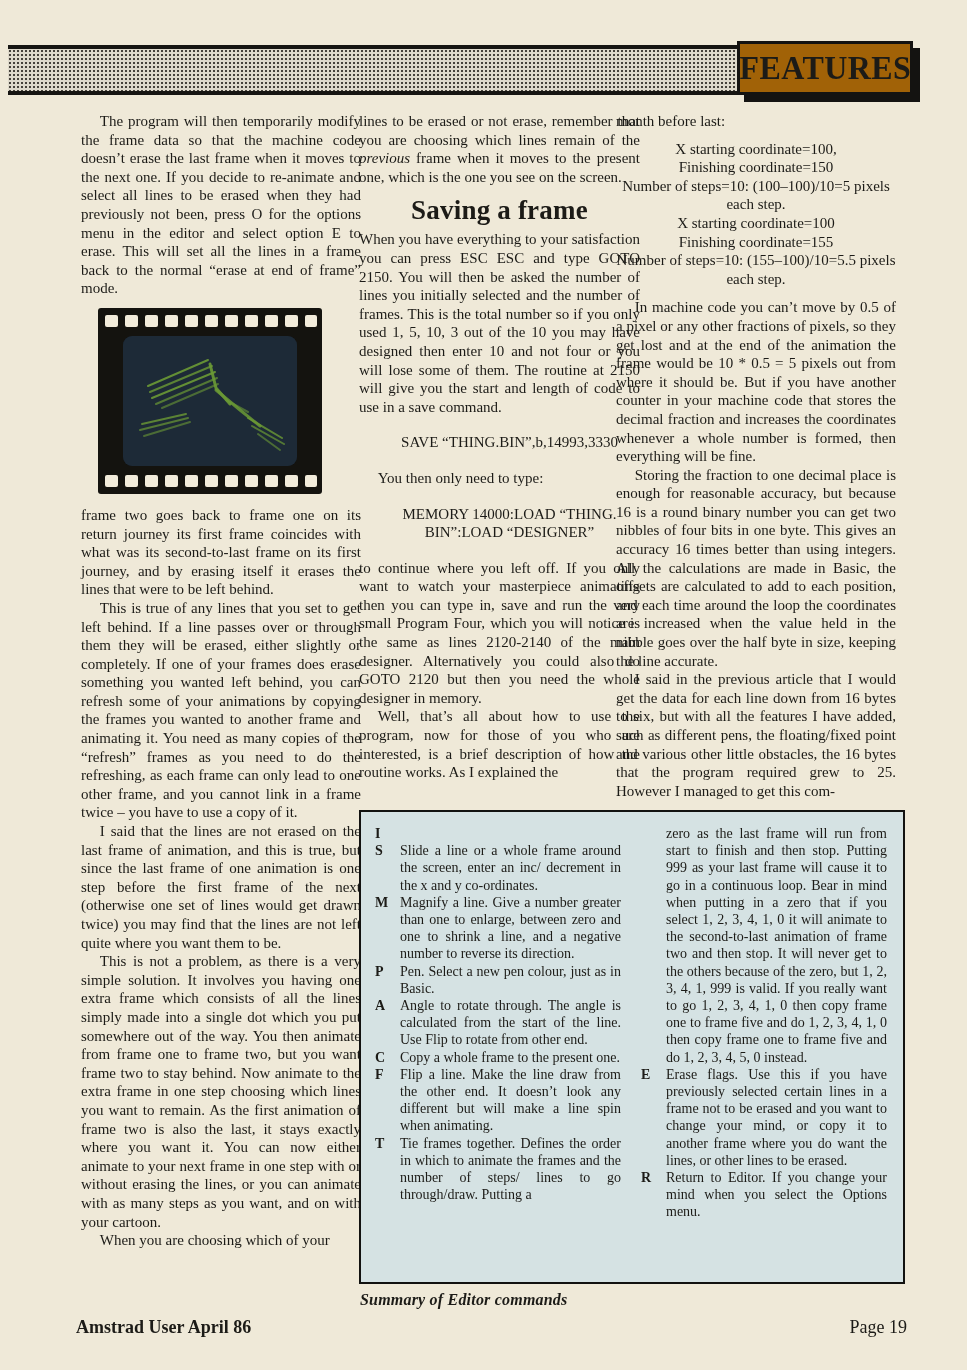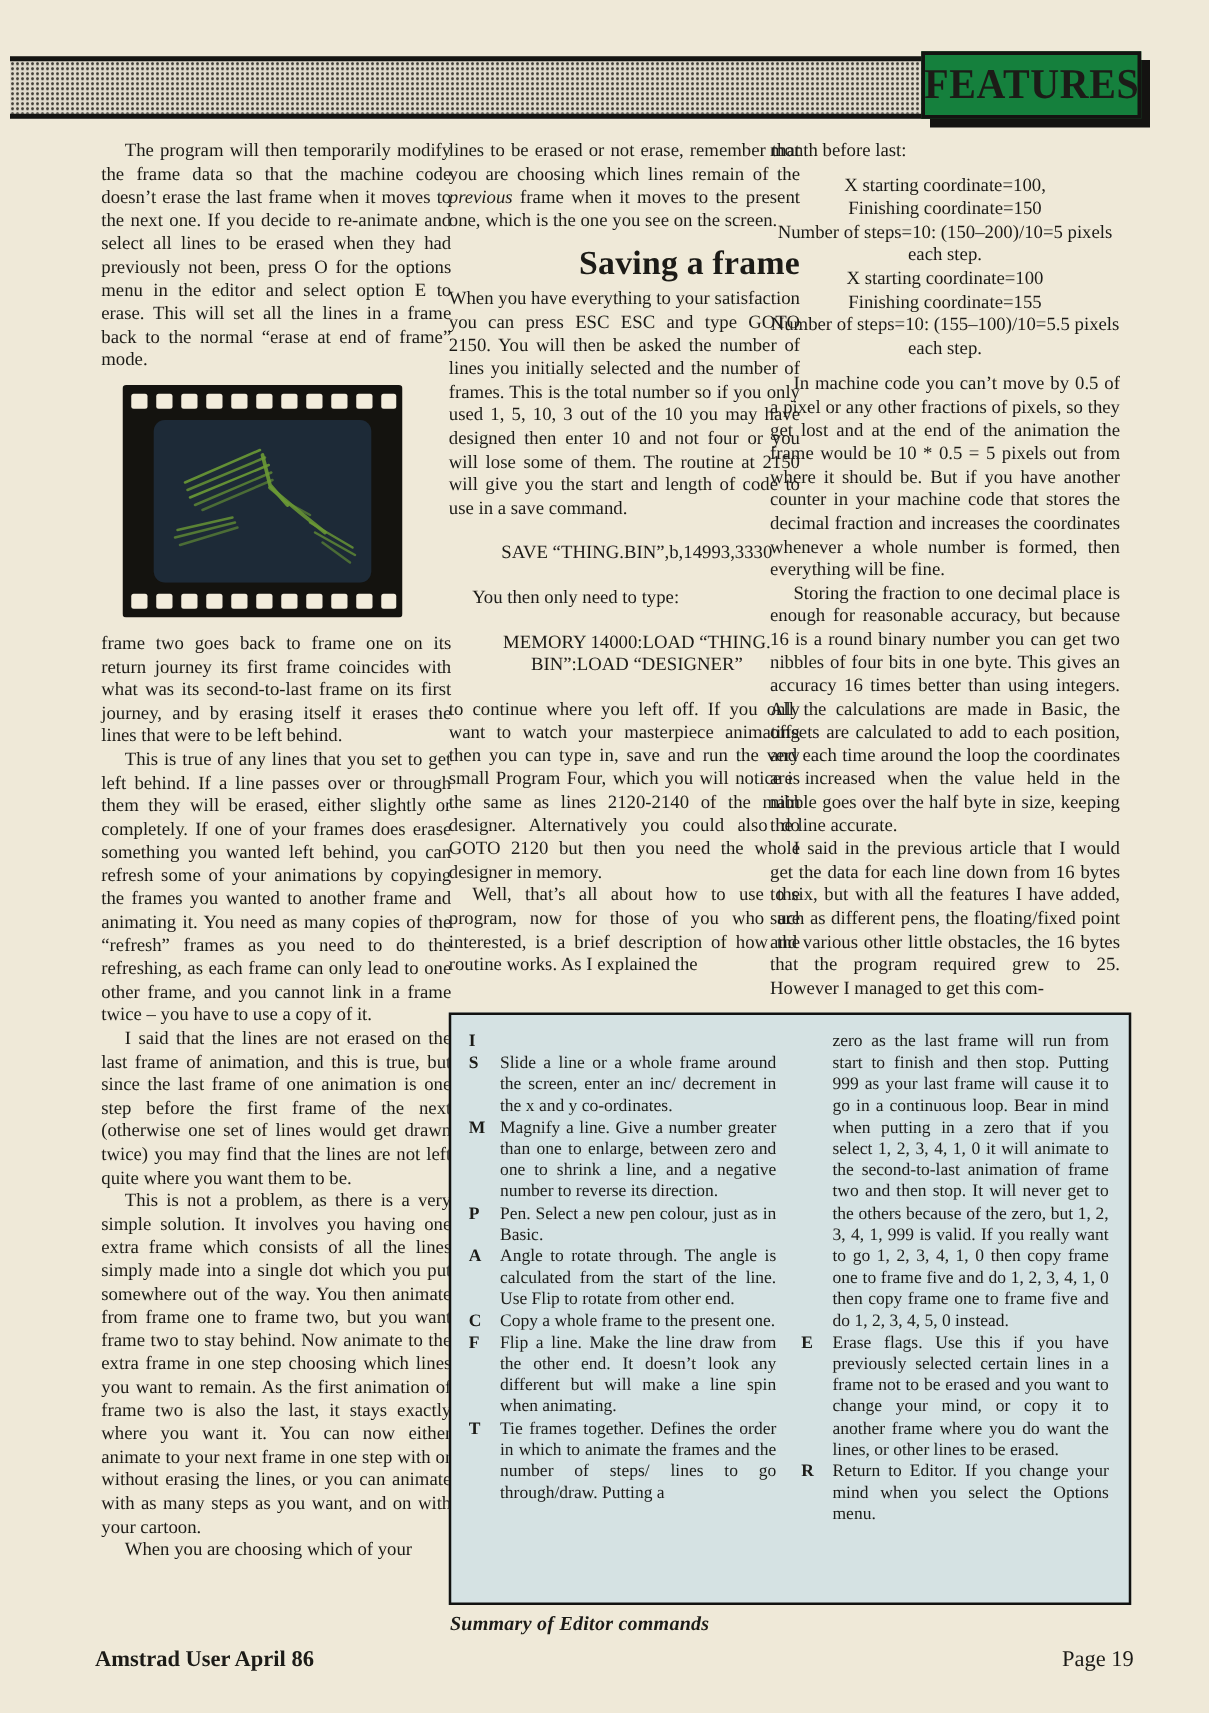--- a/index.html
+++ b/index.html
@@ -12,41 +12,41 @@
   
   .banner{
     position:absolute;left:8px;top:45px;width:897px;height:42px;
     background-color:#ded9cb;
     background-image:radial-gradient(circle,#45413a 1px,transparent 1.25px);
     background-size:4px 4px;
     border-top:4px solid #161512;border-bottom:4px solid #161512;
   }
   .features-box{
     position:absolute;left:737px;top:41px;width:170px;height:48px;
-    background:#15803d;border:3px solid #141311;
+    background:#a16207;border:3px solid #141311;
     box-shadow:7px 7px 0 #141311;
     display:flex;align-items:center;justify-content:center;
   }
   .features-box .label{
     font-weight:bold;font-size:34px;letter-spacing:.5px;
     transform:scaleX(.94);white-space:nowrap;
   }
   
   .col{
     position:absolute;top:112px;width:280px;
     font-size:15px;line-height:18.6px;text-align:justify;
   }
   #col1{left:81px;}
   #col2{left:359px;width:281px;}
   #col3{left:616px;}
   .col p{margin:0;text-indent:1.25em;}
   .col p.noindent{text-indent:0;}
   h2.sect{
     font-size:27px;line-height:30px;margin:9px 0 5px;
-    font-weight:bold;text-indent:0;text-align:right;letter-spacing:.2px;
+    font-weight:bold;text-indent:0;text-align:center;letter-spacing:.2px;
   }
   .codeline{
     margin:17px 0 17px 20px;text-align:center;text-indent:0;
   }
   .coordblock{margin:9px 0 10px;text-align:center;}
   .coordblock div{text-indent:0;}
   
   .filmwrap{margin:10px 0 12px 17px;width:224px;height:186px;}
   
   .sumbox{
@@ -149,21 +149,21 @@
   <div class="codeline">MEMORY 14000:LOAD “THING. BIN”:LOAD “DESIGNER”</div>
   <p class="noindent">to continue where you left off. If you only want to watch your masterpiece animating then you can type in, save and run the very small Program Four, which you will notice is the same as lines 2120-2140 of the main designer. Alternatively you could also do GOTO 2120 but then you need the whole designer in memory.</p>
   <p>Well, that’s all about how to use the program, now for those of you who are interested, is a brief description of how the routine works. As I explained the</p>
 </div>
 
 <div class="col" id="col3">
   <p class="noindent">month before last:</p>
   <div class="coordblock">
     <div>X starting coordinate=100,</div>
     <div>Finishing coordinate=150</div>
-    <div>Number of steps=10: (150–200)/10=5 pixels each step.</div>
+    <div>Number of steps=10: (100–100)/10=5 pixels each step.</div>
     <div>X starting coordinate=100</div>
     <div>Finishing coordinate=155</div>
     <div>Number of steps=10: (155–100)/10=5.5 pixels each step.</div>
   </div>
   <p>In machine code you can’t move by 0.5 of a pixel or any other fractions of pixels, so they get lost and at the end of the animation the frame would be 10 * 0.5 = 5 pixels out from where it should be. But if you have another counter in your machine code that stores the decimal fraction and increases the coordinates whenever a whole number is formed, then everything will be fine.</p>
   <p>Storing the fraction to one decimal place is enough for reasonable accuracy, but because 16 is a round binary number you can get two nibbles of four bits in one byte. This gives an accuracy 16 times better than using integers. All the calculations are made in Basic, the offsets are calculated to add to each position, and each time around the loop the coordinates are increased when the value held in the nibble goes over the half byte in size, keeping the line accurate.</p>
   <p>I said in the previous article that I would get the data for each line down from 16 bytes to six, but with all the features I have added, such as different pens, the floating/fixed point and various other little obstacles, the 16 bytes that the program required grew to 25. However I managed to get this com-</p>
 </div>
 
 <div class="sumbox">

